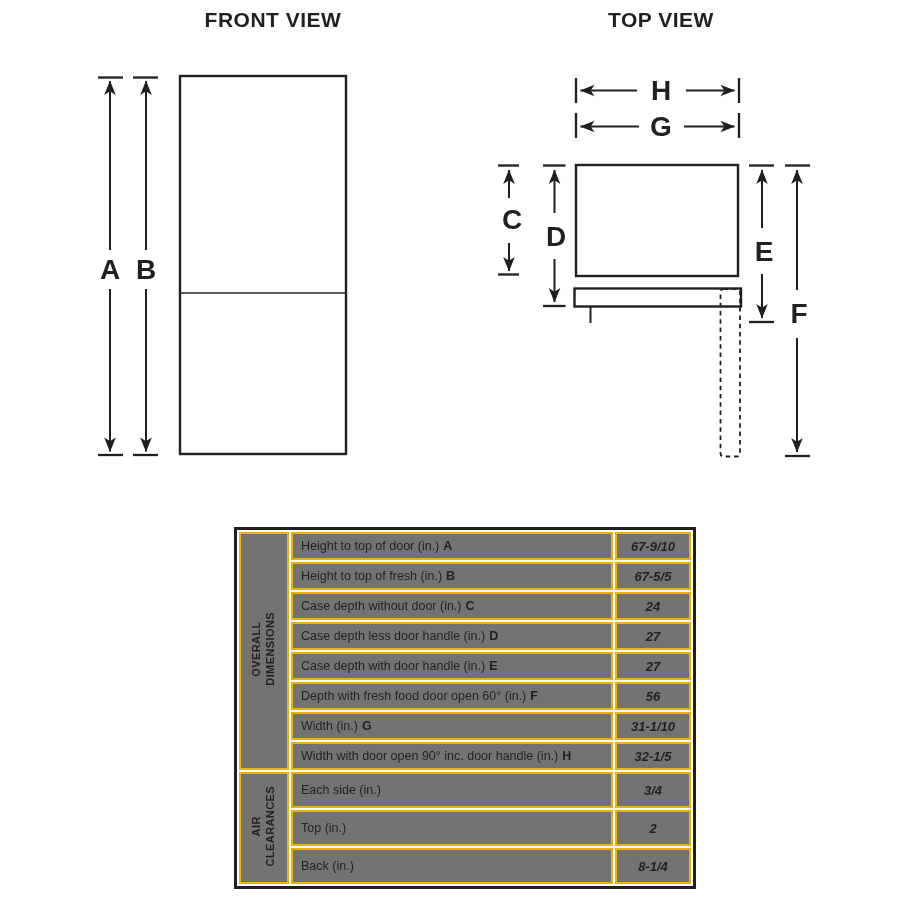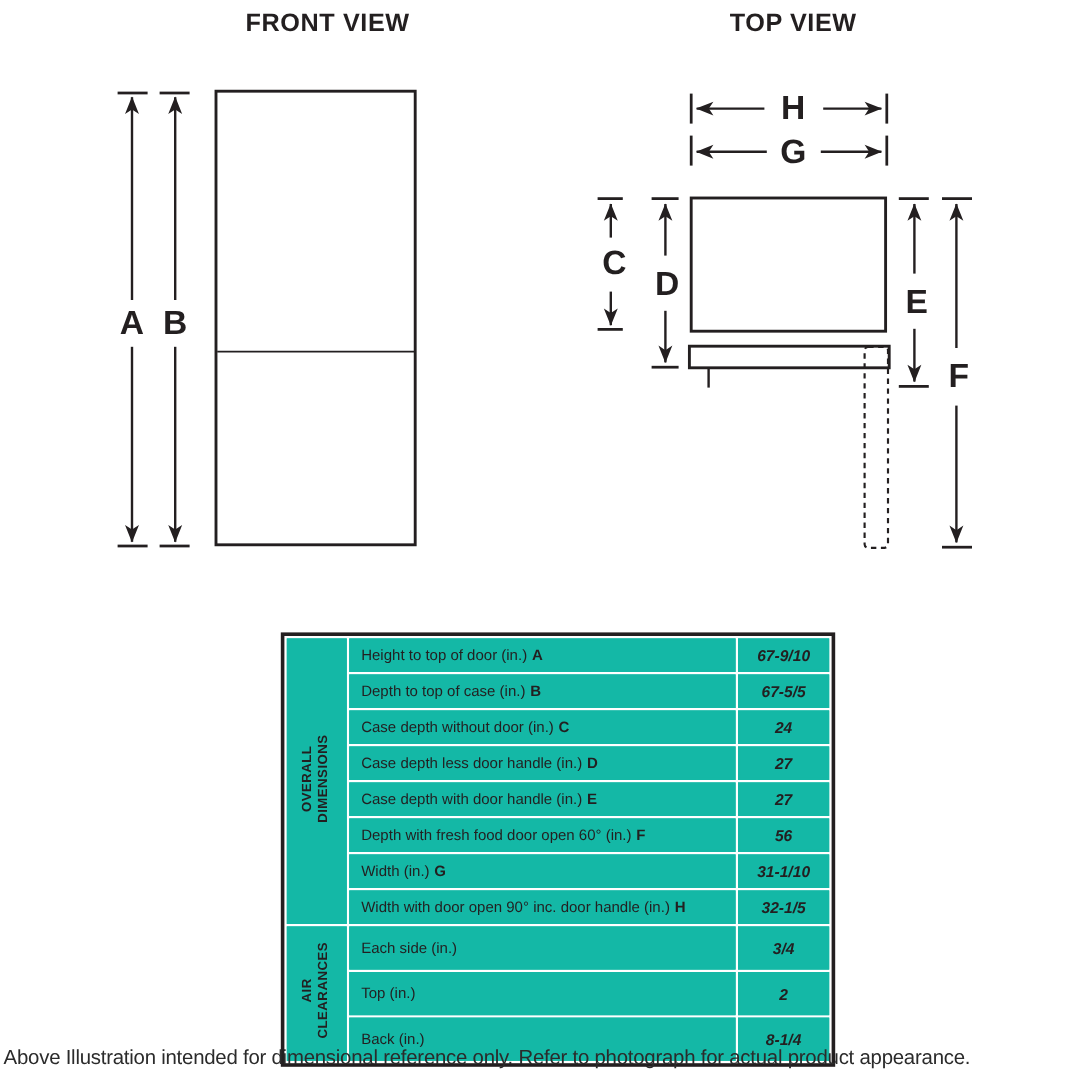--- a/index.html
+++ b/index.html
@@ -4,21 +4,21 @@
 <style>
   html,body{margin:0;padding:0;background:#ffffff;}
   #page{position:relative;width:900px;height:900px;background:#ffffff;overflow:hidden;
         font-family:"Liberation Sans","DejaVu Sans",sans-serif;color:#231f20;}
   #diagram{position:absolute;left:0;top:0;}
   .view-title{font-weight:bold;font-size:21px;letter-spacing:.5px;fill:#231f20;}
   .dim-letter{font-weight:bold;font-size:28px;fill:#231f20;}
   
   #spec-wrap{position:absolute;left:234px;top:527px;border:3px solid #231f20;background:#ffffff;}
   table.spec{border-collapse:separate;border-spacing:2px;}
-  table.spec td{border:2px solid #14b8a6;background:#14b8a6;box-sizing:content-box;}
+  table.spec td{border:2px solid #eab308;background:#737373;box-sizing:content-box;}
   td.rot{width:44px;text-align:center;vertical-align:middle;}
   td.rot .rot-txt{display:inline-block;writing-mode:vertical-rl;transform:rotate(180deg);
       font-weight:bold;font-size:11px;line-height:1.25;letter-spacing:.4px;white-space:pre-line;}
   td.lbl{width:306px;padding:0 4px 0 8px;font-size:12.5px;height:22px;white-space:nowrap;}
   td.val{width:70px;text-align:center;font-weight:bold;font-size:13px;height:22px;font-style:italic;}
   tr.air td.lbl, tr.air td.val{height:30px;}
   .key{font-weight:bold;margin-left:4px;}
   
   #caption{position:absolute;left:3px;top:872px;width:896px;font-size:17px;color:#2b2b2b;
            white-space:nowrap;letter-spacing:-0.2px;}
@@ -129,21 +129,21 @@
       <tbody>
         <tr>
           <td class="rot" rowspan="8">
             <span class="rot-txt">OVERALL
 DIMENSIONS</span>
           </td>
           <td class="lbl"><span>Height to top of door (in.)</span><span class="key">A</span></td>
           <td class="val">67-9/10</td>
         </tr>
         <tr>
-          <td class="lbl"><span>Depth to top of case (in.)</span><span class="key">B</span></td>
+          <td class="lbl"><span>Height to top of fresh (in.)</span><span class="key">B</span></td>
           <td class="val">67-5/5</td>
         </tr>
         <tr>
           <td class="lbl"><span>Case depth without door (in.)</span><span class="key">C</span></td>
           <td class="val">24</td>
         </tr>
         <tr>
           <td class="lbl"><span>Case depth less door handle (in.)</span><span class="key">D</span></td>
           <td class="val">27</td>
         </tr>
@@ -176,15 +176,14 @@
           <td class="val">2</td>
         </tr>
         <tr class="air">
           <td class="lbl"><span>Back (in.)</span></td>
           <td class="val">8-1/4</td>
         </tr>
       </tbody>
     </table>
   </div>
 
-  <div id="caption">Above Illustration intended for dimensional reference only. Refer to photograph for actual product appearance.</div>
 
 </div>
 
 </body></html>

